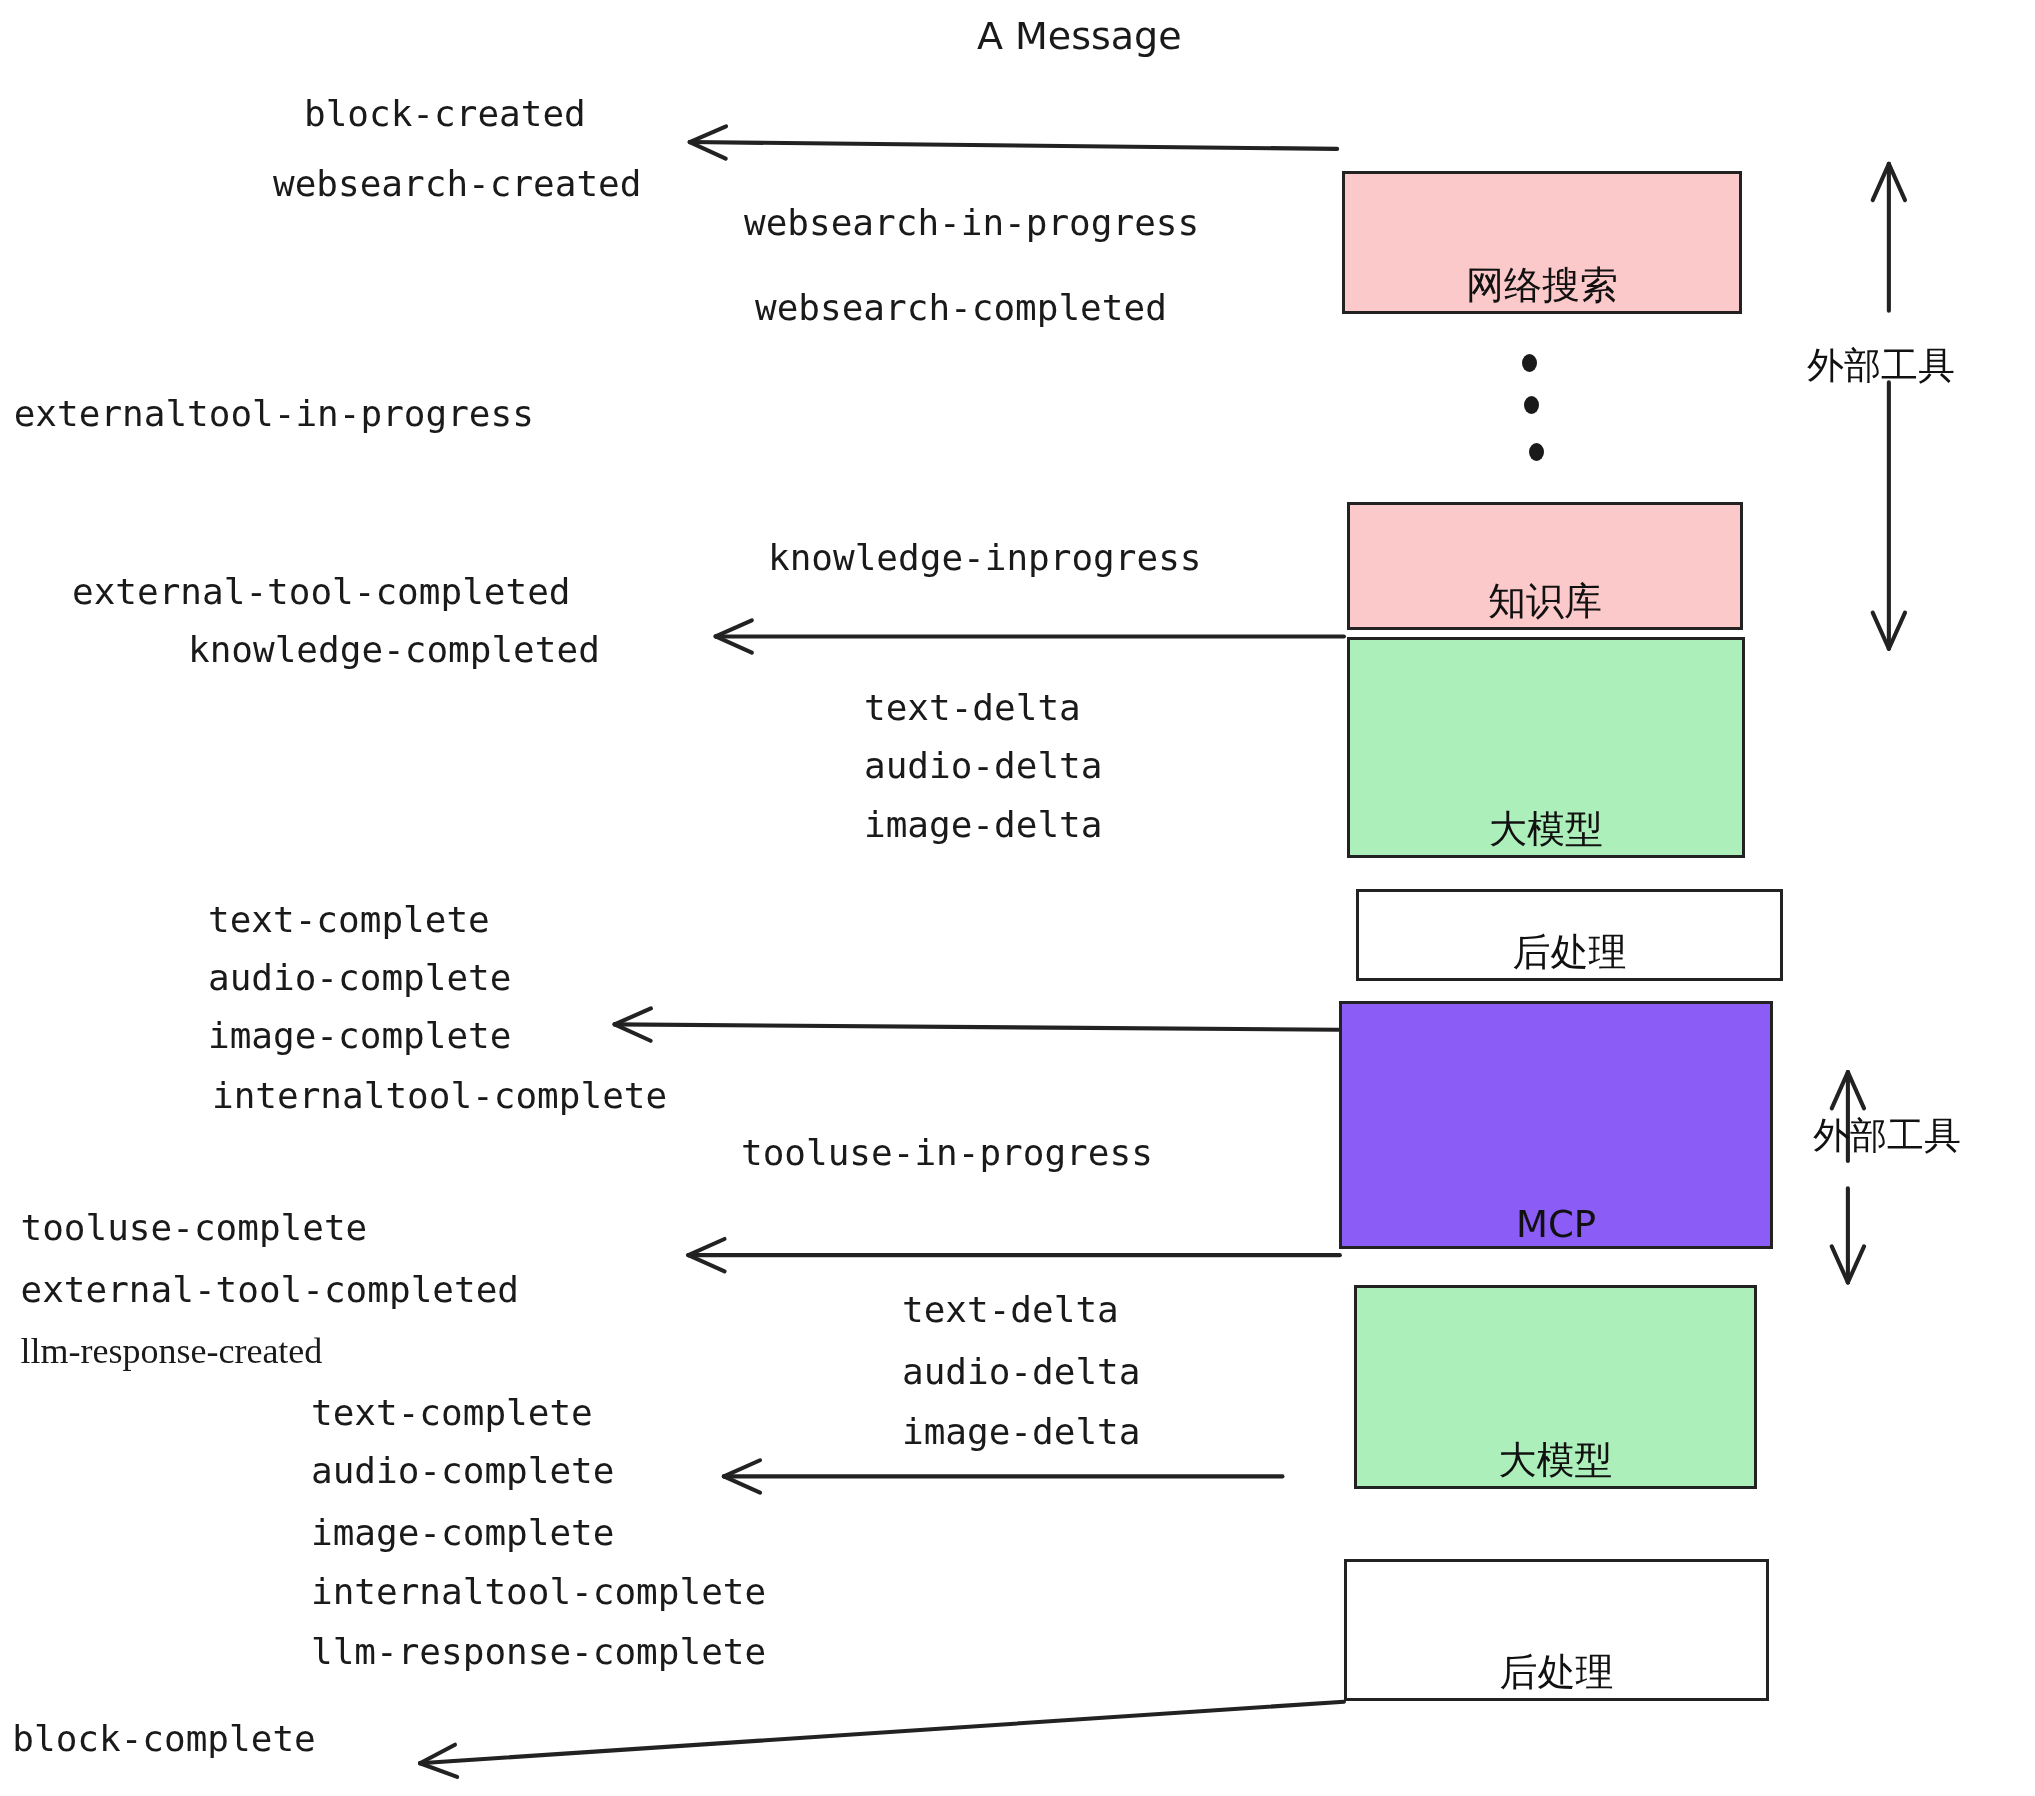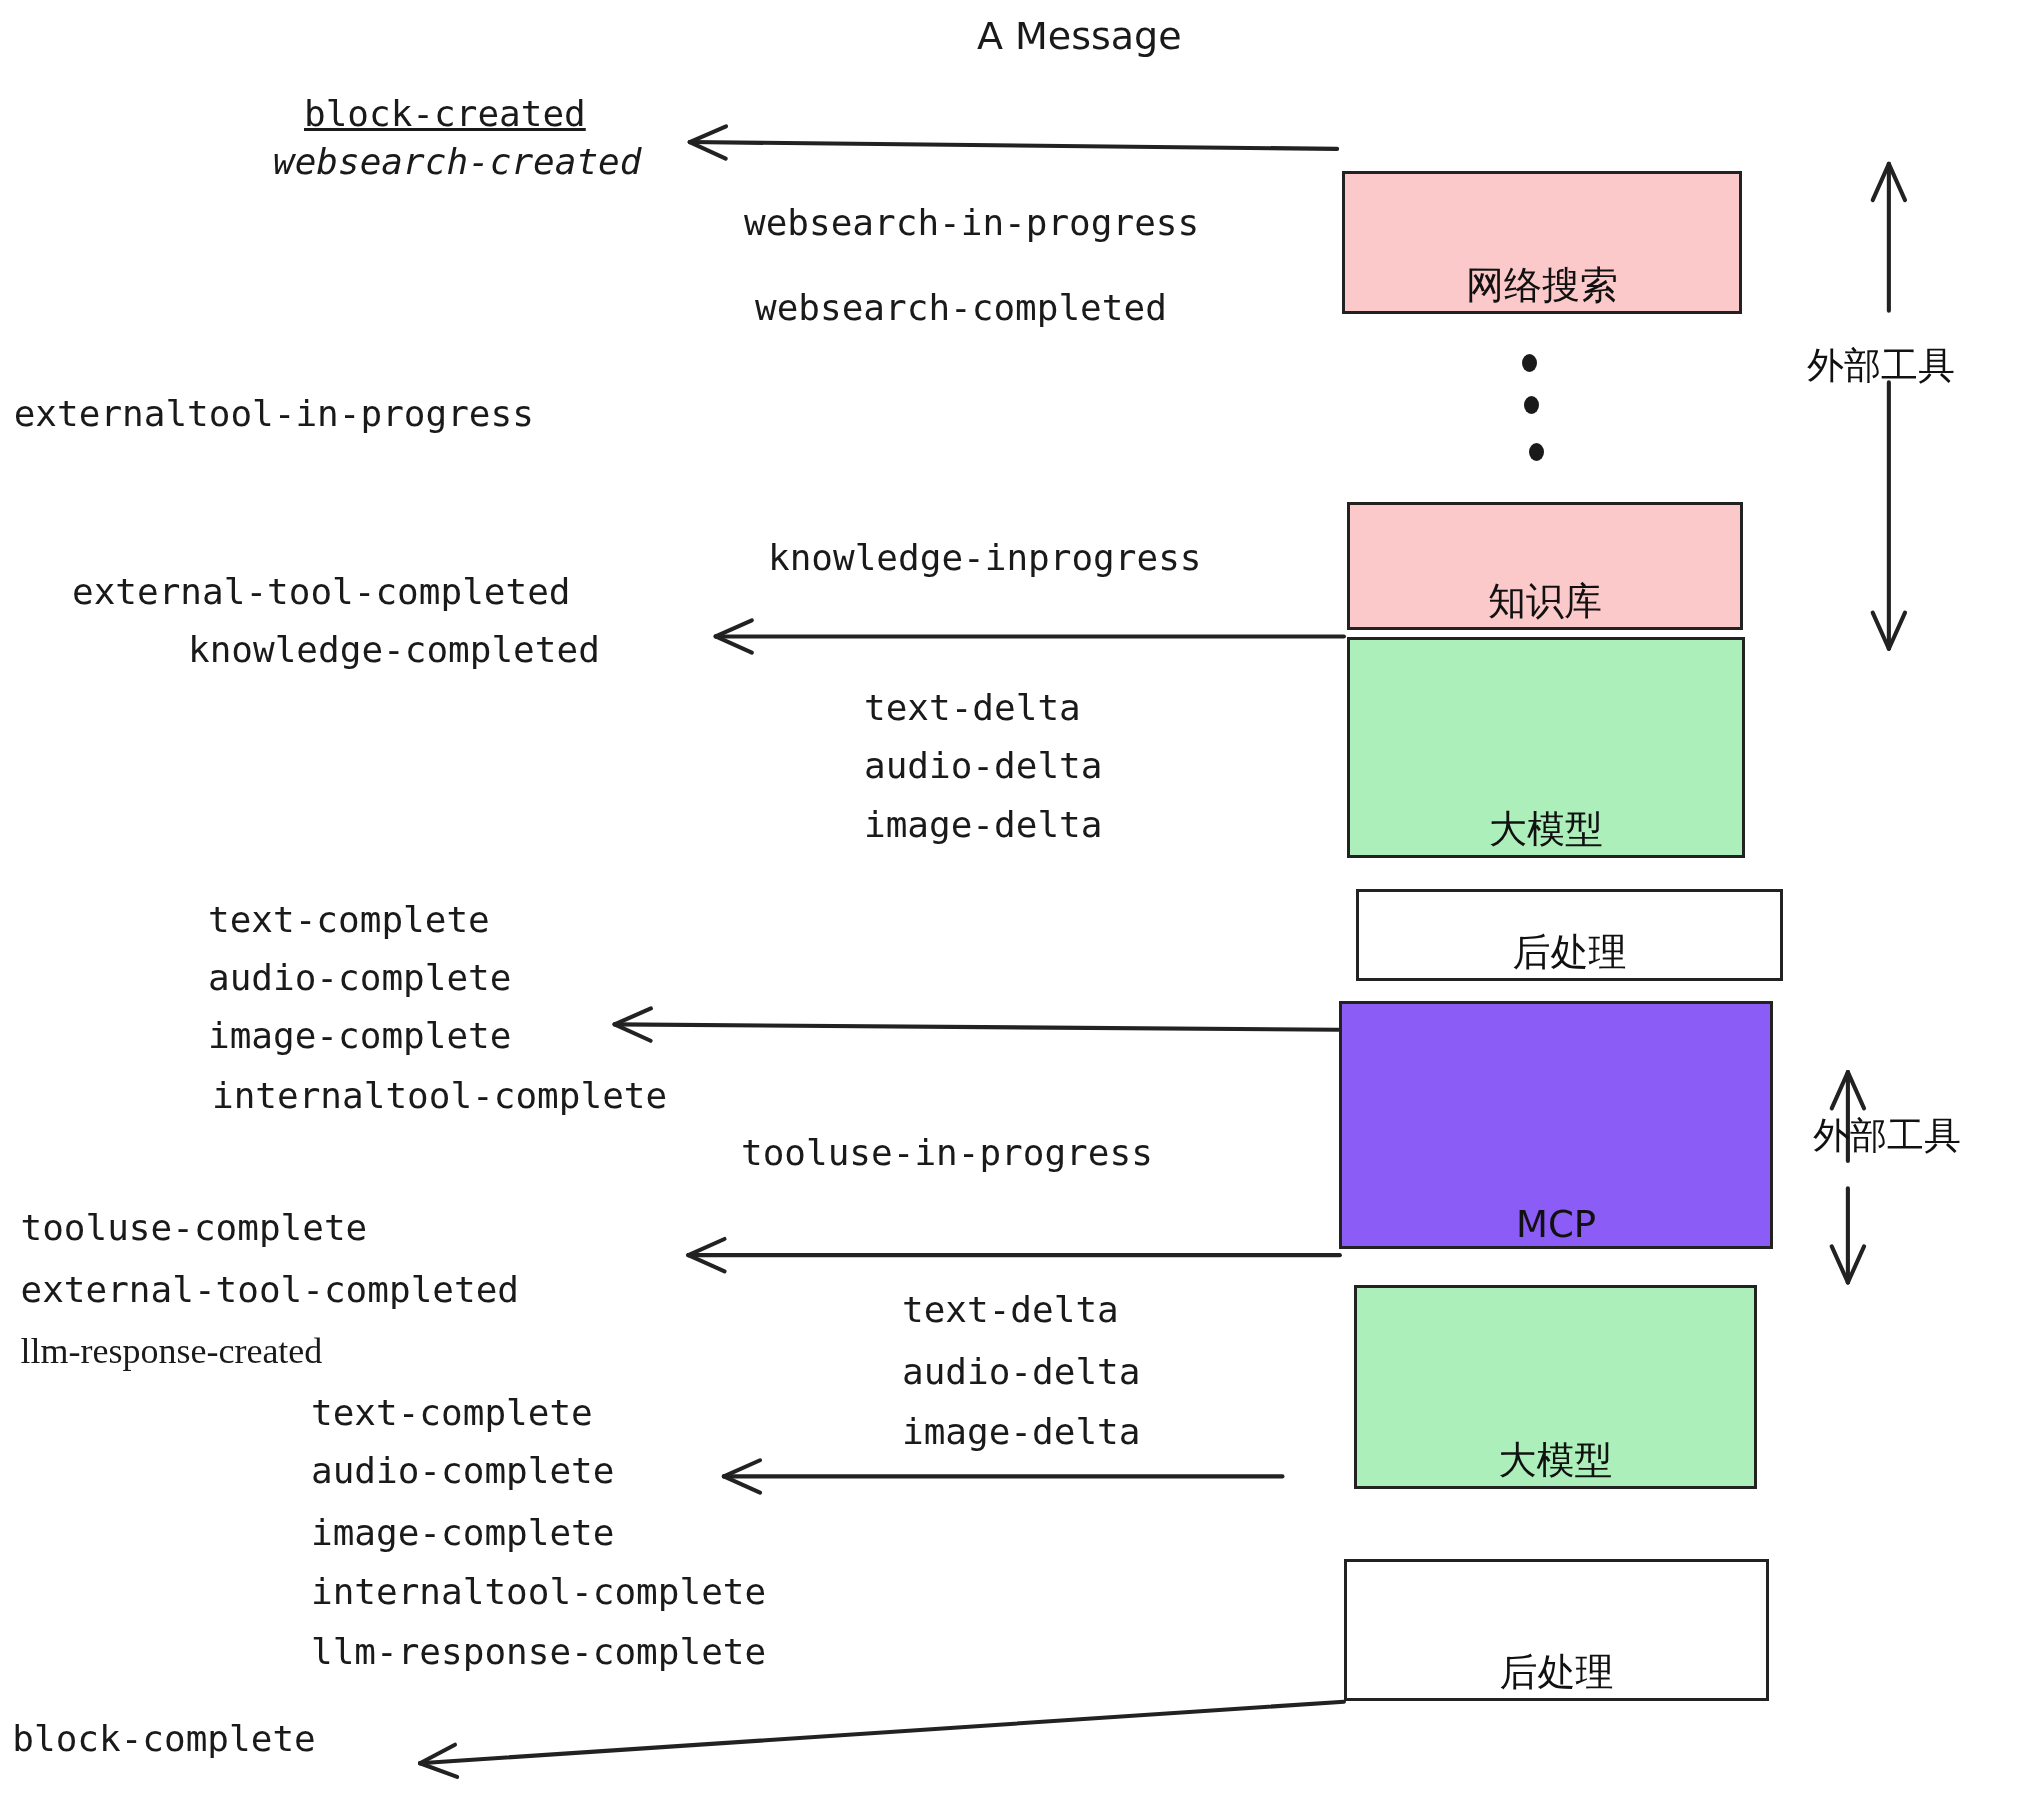--- a/index.html
+++ b/index.html
@@ -135,22 +135,22 @@
         <span>MCP</span>
       </div>
       <div class="box" style="left: 1354px; top: 1285px; width: 403px; height: 204px; background: rgb(173, 239, 186);">
         <span>大模型</span>
       </div>
       <div class="box" style="left: 1344px; top: 1559px; width: 425px; height: 142px; background: rgb(255, 255, 255);">
         <span>后处理</span>
       </div>
     </div>
   <div id="labels-layer">
-      <div class="lbl" style="left: 304px; top: 96px; text-decoration: underline;">block-created</div>
-      <div class="lbl" style="left: 273px; top: 144px; font-style: italic;">websearch-created</div>
+      <div class="lbl" style="left: 304px; top: 96px;">block-created</div>
+      <div class="lbl" style="left: 273px; top: 166px;">websearch-created</div>
       <div class="lbl" style="left: 744px; top: 205px;">websearch-in-progress</div>
       <div class="lbl" style="left: 755px; top: 290px;">websearch-completed</div>
       <div class="lbl" style="left: 13.7px; top: 396px;">externaltool-in-progress</div>
       <div class="lbl" style="left: 768px; top: 540px;">knowledge-inprogress</div>
       <div class="lbl" style="left: 72px; top: 574px;">external-tool-completed</div>
       <div class="lbl" style="left: 188px; top: 632px;">knowledge-completed</div>
       <div class="lbl" style="left: 864px; top: 690px;">text-delta</div>
       <div class="lbl" style="left: 864px; top: 748px;">audio-delta</div>
       <div class="lbl" style="left: 864px; top: 807px;">image-delta</div>
       <div class="lbl" style="left: 208px; top: 902px;">text-complete</div>

